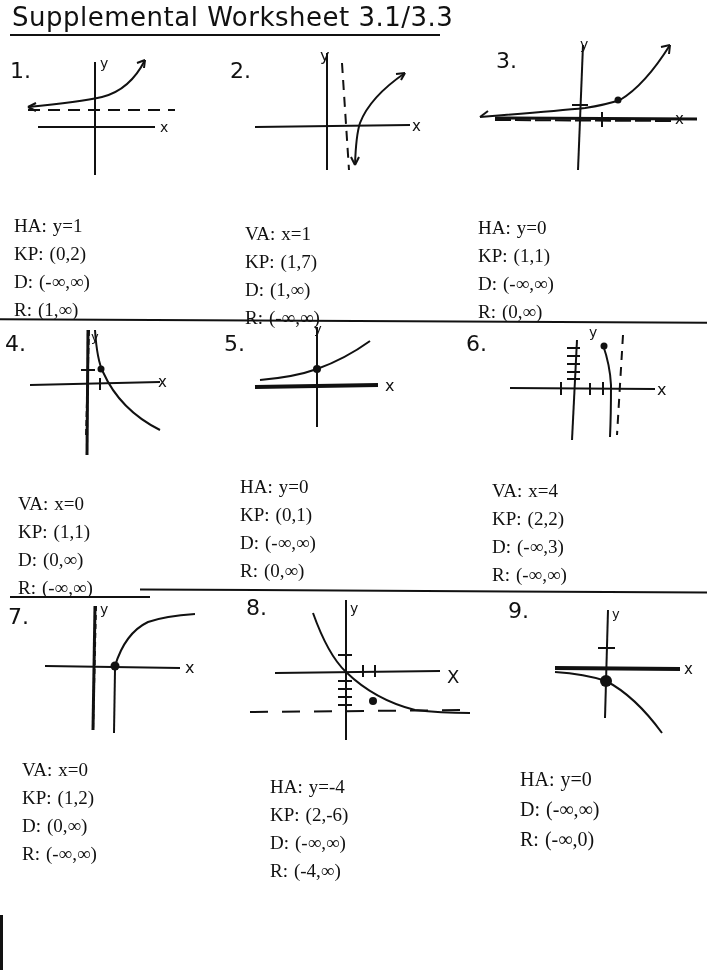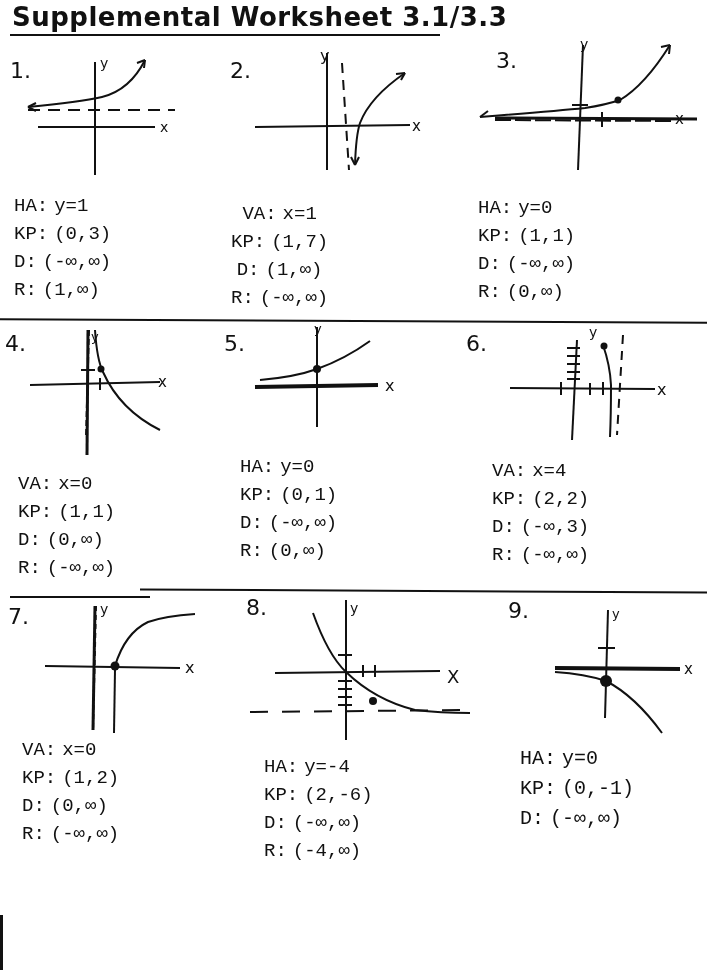--- a/index.html
+++ b/index.html
@@ -1,26 +1,26 @@
 <!DOCTYPE html>
 <html><head>
 <meta charset="utf-8">
 <style>
   html, body { margin: 0; padding: 0; background: #ffffff; }
   body { width: 707px; height: 970px; position: relative; overflow: hidden;
          font-family: "DejaVu Sans", sans-serif; color: #111; }
   .title { position: absolute; left: 12px; top: 2px; font-size: 26px; letter-spacing: 0.5px;
-           font-family: "DejaVu Sans", sans-serif; font-weight: bold; white-space: nowrap; }
+           font-family: "DejaVu Sans", sans-serif; font-weight: normal; white-space: nowrap; }
   .rule { position: absolute; height: 2px; background: #111; }
   .cell { position: absolute; }
   .num { position: absolute; font-size: 22px; font-family: "DejaVu Sans", sans-serif; }
   .graph { position: absolute; }
   .graph svg { display: block; overflow: visible; }
   .info { position: absolute; font-size: 19px; line-height: 28px; white-space: nowrap;
-          font-family: Liberation Mono, monospace; }
+          font-family: Liberation Serif, serif; margin-top: 20px; }
   .info .row { display: block; }
   .lbl { margin-right: 6px; }
   .left-bar { position: absolute; left: 0; top: 915px; width: 3px; height: 55px; background: #111; }
 </style>
 </head>
 <body>
 
 <div class="title">Supplemental Worksheet 3.1/3.3</div>
 <div class="rule" style="left:10px; top:34px; width:430px;"></div>
 <div class="rule" style="left:0; top:320px; width:707px; transform:rotate(0.3deg);"></div>
@@ -36,41 +36,41 @@
       <text x="80" y="18" font-size="14" fill="#111" font-family="DejaVu Sans, sans-serif">y</text>
       <text x="140" y="82" font-size="14" fill="#111" font-family="DejaVu Sans, sans-serif">x</text>
       <line x1="8" y1="60" x2="155" y2="60" stroke="#111" stroke-width="2" stroke-dasharray="12,8"></line>
       <path d="M8 57 Q60 52 82 47 Q110 40 125 10" fill="none" stroke="#111" stroke-width="2"></path>
       <path d="M8 57 l8 -4 M8 57 l8 4" stroke="#111" stroke-width="2" fill="none"></path>
       <path d="M125 10 l-8 3 M125 10 l-1 8" stroke="#111" stroke-width="2" fill="none"></path>
     </svg>
   </div>
   <div class="info" style="left:14px; top:152px;">
     <span class="row"><span class="lbl">HA:</span><span>y=1</span></span>
-    <span class="row"><span class="lbl">KP:</span><span>(0,3)</span></span>
+    <span class="row"><span class="lbl">KP:</span><span>(0,2)</span></span>
     <span class="row"><span class="lbl">D:</span><span>(-∞,∞)</span></span>
     <span class="row"><span class="lbl">R:</span><span>(1,∞)</span></span>
   </div>
 </div>
 
 <div class="cell" style="left:225px; top:40px; width:235px; height:280px;">
   <div class="num" style="left:5px; top:18px;">2.</div>
   <div class="graph" style="left:25px; top:5px;">
     <svg width="180" height="130">
       <line x1="77" y1="8" x2="77" y2="125" stroke="#111" stroke-width="2"></line>
     <line x1="5" y1="82" x2="160" y2="80" stroke="#111" stroke-width="2"></line>
       <text x="70" y="16" font-size="16" fill="#111" font-family="DejaVu Sans, sans-serif">y</text>
       <text x="162" y="86" font-size="15" fill="#111" font-family="DejaVu Sans, sans-serif">x</text>
       <line x1="92" y1="18" x2="99" y2="125" stroke="#111" stroke-width="2" stroke-dasharray="10,7"></line>
       <path d="M105 120 Q106 90 110 78 Q120 52 155 28" fill="none" stroke="#111" stroke-width="2"></path>
       <path d="M155 28 l-9 1 M155 28 l-4 7" stroke="#111" stroke-width="2" fill="none"></path>
       <path d="M105 120 l-4 -8 M105 120 l4 -8" stroke="#111" stroke-width="2" fill="none"></path>
     </svg>
   </div>
-  <div class="info" style="left:6px; top:160px;text-align:center;">
+  <div class="info" style="left:20px; top:160px;">
     <span class="row"><span class="lbl">VA:</span><span>x=1</span></span>
     <span class="row"><span class="lbl">KP:</span><span>(1,7)</span></span>
     <span class="row"><span class="lbl">D:</span><span>(1,∞)</span></span>
     <span class="row"><span class="lbl">R:</span><span>(-∞,∞)</span></span>
   </div>
 </div>
 
 <div class="cell" style="left:460px; top:30px; width:247px; height:290px;">
   <div class="num" style="left:36px; top:18px;">3.</div>
   <div class="graph" style="left:15px; top:5px;">
@@ -203,21 +203,21 @@
       <line x1="88" y1="86" x2="102" y2="86" stroke="#111" stroke-width="2"></line>
       <line x1="88" y1="94" x2="102" y2="94" stroke="#111" stroke-width="2"></line>
       <line x1="88" y1="102" x2="102" y2="102" stroke="#111" stroke-width="2"></line>
       <line x1="88" y1="110" x2="102" y2="110" stroke="#111" stroke-width="2"></line>
       <line x1="113" y1="70" x2="113" y2="82" stroke="#111" stroke-width="2"></line>
       <line x1="125" y1="70" x2="125" y2="82" stroke="#111" stroke-width="2"></line>
       <path d="M63 18 Q78 60 96 77 Q125 105 165 115 Q190 118 220 118" fill="none" stroke="#111" stroke-width="2"></path>
       <circle cx="123" cy="106" r="4" fill="#111"></circle>
     </svg>
   </div>
-  <div class="info" style="left:34px; top:158px;">
+  <div class="info" style="left:40px; top:158px;">
     <span class="row"><span class="lbl">HA:</span><span>y=-4</span></span>
     <span class="row"><span class="lbl">KP:</span><span>(2,-6)</span></span>
     <span class="row"><span class="lbl">D:</span><span>(-∞,∞)</span></span>
     <span class="row"><span class="lbl">R:</span><span>(-4,∞)</span></span>
   </div>
 </div>
 
 <div class="cell" style="left:470px; top:598px; width:237px; height:290px;">
   <div class="num" style="left:38px; top:0;">9.</div>
   <div class="graph" style="left:80px; top:0;">
@@ -226,18 +226,18 @@
       <line x1="5" y1="70" x2="130" y2="71" stroke="#111" stroke-width="4"></line>
       <text x="62" y="20" font-size="13" fill="#111" font-family="DejaVu Sans, sans-serif">y</text>
       <text x="134" y="76" font-size="15" fill="#111" font-family="DejaVu Sans, sans-serif">x</text>
       <line x1="48" y1="50" x2="65" y2="50" stroke="#111" stroke-width="2"></line>
       <path d="M5 74 Q35 76 56 83 Q85 98 112 135" fill="none" stroke="#111" stroke-width="2"></path>
       <circle cx="56" cy="83" r="6" fill="#111"></circle>
     </svg>
   </div>
   <div class="info" style="left:50px; top:146px; font-size:20px; line-height:30px;">
     <span class="row"><span class="lbl">HA:</span><span>y=0</span></span>
-    <span class="row"><span class="lbl">KP:</span><span>(0,-1)</span></span>
-    <span class="row"><span class="lbl">D:</span><span>(-∞,∞)</span></span>
+    <span class="row"><span class="lbl">D:</span><span>(-∞,∞)</span></span>
+    <span class="row"><span class="lbl">R:</span><span>(-∞,0)</span></span>
   </div>
 </div>
 
 <div class="left-bar"></div>
 
 </body></html>

